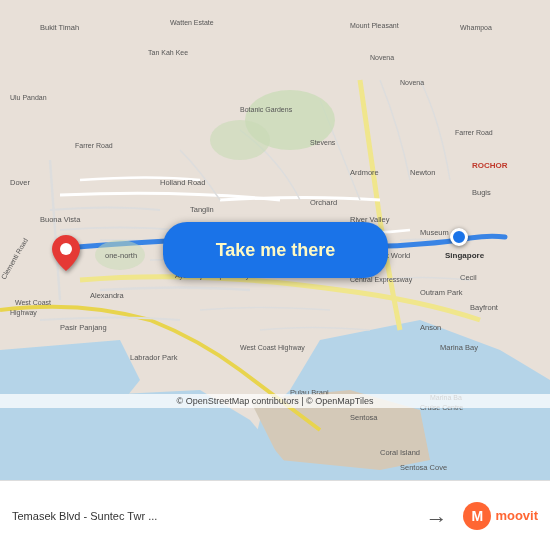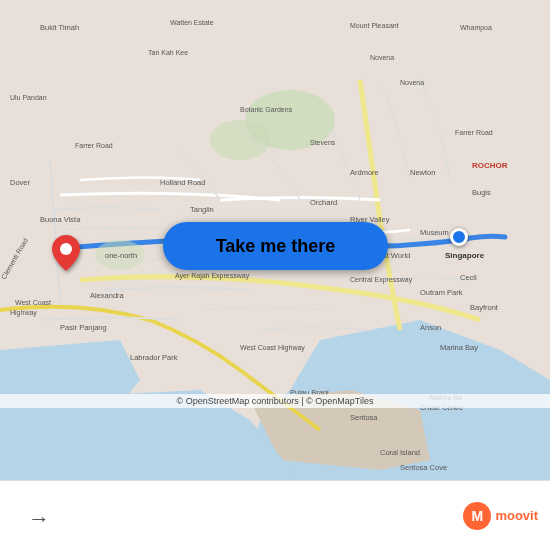--- a/index.html
+++ b/index.html
@@ -17,23 +17,23 @@
       position: absolute;
       top: 0; left: 0;
       width: 100%; height: 100%;
     }
 
     #take-me-there-btn {
       position: absolute;
       top: 222px;
       left: 163px;
       width: 225px;
-      height: 48px;
+      height: 56px;
       background-color: #1a73e8;
-      color: #000000;
+      color: #fef9c3;
       border: none;
       border-radius: 24px;
       font-size: 18px;
       font-weight: bold;
       cursor: pointer;
       display: flex;
       align-items: center;
       justify-content: center;
       box-shadow: 0 2px 8px rgba(0,0,0,0.4);
       z-index: 10;
@@ -280,20 +280,23 @@
 
   <button id="take-me-there-btn">Take me there</button>
 
   <div id="attribution">
     <span>© OpenStreetMap contributors | © OpenMapTiles</span>
   </div>
 
 </div>
 
 <div id="footer">
+  <div id="footer-left">
+    <span class="footer-label">Temasek Blvd - Suntec Twr ...</span>
+  </div>
 
   <div id="footer-center">
     <span class="arrow-icon">→</span>
   </div>
 
 
   <div id="moovit-logo">
     <div class="moovit-icon">M</div>
     <span class="moovit-text">moovit</span>
   </div>

